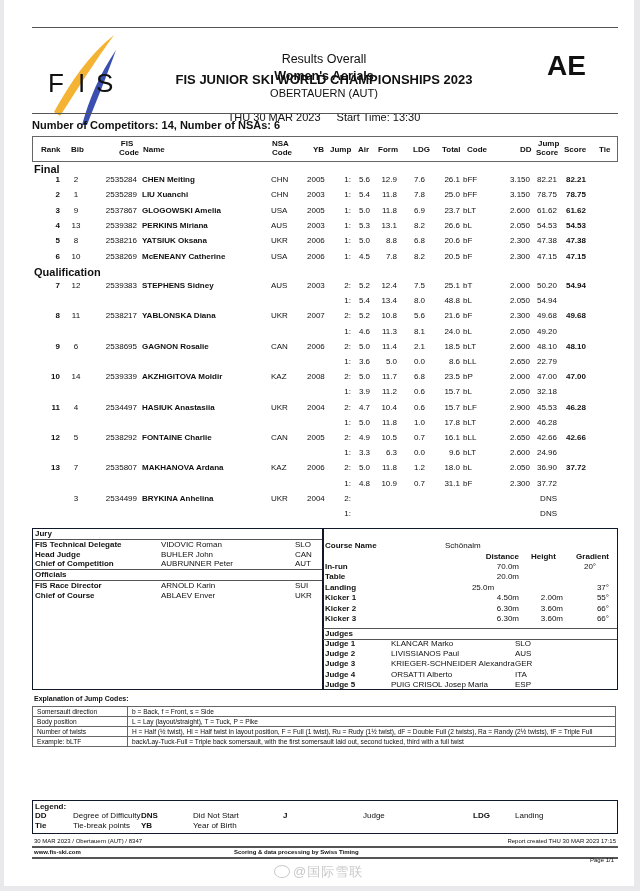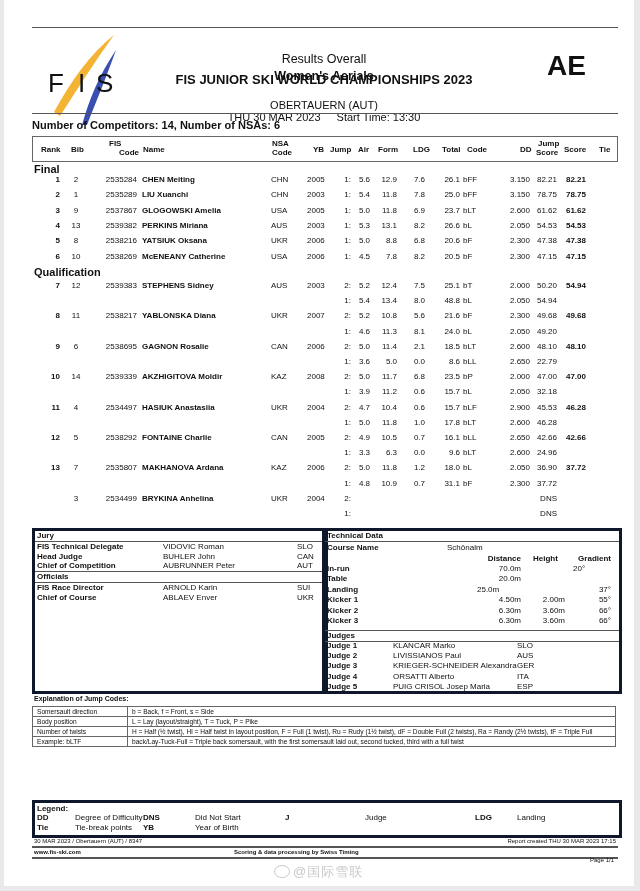--- a/index.html
+++ b/index.html
@@ -12,21 +12,21 @@
   .page {
     position: absolute; left: 4px; top: 0; width: 630px; height: 886px;
     background: #fff;
   }
   .hr { position: absolute; left: 28px; width: 586px; border-top: 1px solid #555; }
   .logo { position: absolute; left: 40px; top: 30px; width: 80px; height: 95px; }
   .hdr { position: absolute; left: 130px; width: 380px; text-align: center; }
   .h1 { top: 36px; font-size: 13px; font-weight: bold; margin-top: 36px; }
   .h2 { top: 52px; font-size: 12.5px; font-weight: normal; }
   .h3 { top: 69px; font-size: 12.5px; font-weight: bold; }
-  .h4 { top: 87px; font-size: 11px; margin-top: 12px; }
+  .h4 { top: 87px; font-size: 11px; }
   .h5 { top: 111px; font-size: 11px; font-weight: normal; }
   .h5 span + span { margin-left: 16px; }
   .disc { position: absolute; left: 543px; top: 50px; font-size: 28px; font-weight: bold; }
   .ncomp { position: absolute; left: 28px; top: 119px; font-size: 11px; font-weight: bold; }
 
   .thead { position: absolute; left: 28px; top: 136px; width: 584px; height: 24px; border: 1px solid #666; font-size: 8px; font-weight: bold; }
   .thead div { position: absolute; line-height: 9px; }
   .sect { position: absolute; left: 30px; font-size: 11px; font-weight: bold; }
 
   .row { position: absolute; left: 28px; width: 584px; height: 14px; font-size: 8px; }
@@ -40,21 +40,21 @@
   .c-jump { left: 307px; width: 12px; text-align: right; }
   .c-air { left: 325px; width: 13px; text-align: right; }
   .c-form { left: 343px; width: 22px; text-align: right; }
   .c-ldg { left: 378px; width: 15px; text-align: right; }
   .c-tot { left: 408px; width: 20px; text-align: right; }
   .c-code { left: 431px; }
   .c-dd { left: 472px; width: 26px; text-align: right; }
   .c-js { left: 501px; width: 24px; text-align: right; }
   .c-score { left: 530px; width: 24px; text-align: right; font-weight: bold; }
 
-  .box { position: absolute; border: 3px solid #0f172a; }
+  .box { position: absolute; border: 1px solid #0f172a; }
   .small { font-size: 8px; }
   .jury { left: 28px; top: 528px; width: 290px; height: 160px; }
   .tech { left: 318px; top: 528px; width: 294px; height: 160px; }
   .bar { position: absolute; left: 0; right: 0; height: 10px; border-bottom: 1px solid #555; font-weight: bold; padding-left: 2px; line-height: 10px; }
   .bar.top { border-top: none; }
   .bar.mid { border-top: 1px solid #555; }
   .lbl { position: absolute; font-weight: bold; }
   .val { position: absolute; }
 
   .expl-title { position: absolute; left: 30px; top: 695px; font-size: 7px; font-weight: bold; }
@@ -89,21 +89,21 @@
     <span>THU 30 MAR 2023</span><span>Start Time: 13:30</span>
   </div>
   <div class="disc">AE</div>
 
   <div class="hr" style="top:113px"></div>
   <div class="ncomp">Number of Competitors: 14, Number of NSAs: 6</div>
 
   <div class="thead">
     <div style="left:8px; top:8px">Rank</div>
     <div style="left:38px; top:8px">Bib</div>
-    <div style="left:76px; top:2px; width:24px; text-align:left">FIS</div>
+    <div style="left:82px; top:2px; width:24px; text-align:center">FIS</div>
     <div style="left:82px; top:11px; width:24px; text-align:right">Code</div>
     <div style="left:110px; top:8px">Name</div>
     <div style="left:239px; top:2px">NSA</div>
     <div style="left:239px; top:11px">Code</div>
     <div style="left:280px; top:8px">YB</div>
     <div style="left:297px; top:8px">Jump</div>
     <div style="left:325px; top:8px">Air</div>
     <div style="left:345px; top:8px">Form</div>
     <div style="left:380px; top:8px">LDG</div>
     <div style="left:409px; top:8px">Total</div>
@@ -515,37 +515,36 @@
         <div class="lbl" style="left:2px;top:52px">FIS Race Director</div>
         <div class="val" style="left:128px;top:52px">ARNOLD Karin</div>
         <div class="val" style="left:262px;top:52px">SUI</div>
         <div class="lbl" style="left:2px;top:61.5px">Chief of Course</div>
         <div class="val" style="left:128px;top:61.5px">ABLAEV Enver</div>
         <div class="val" style="left:262px;top:61.5px">UKR</div>
       </div>
   </div>
 
   <div class="box tech small">
-    <div class="bar top" style="top:0">Technical Data</div>
     <div class="lbl" style="left:2px; top:12px">Course Name</div>
     <div class="val" style="left:122px; top:12px">Schönalm</div>
     <div class="lbl" style="left:156px; top:23px; width:40px; text-align:right">Distance</div>
     <div class="lbl" style="left:208px; top:23px">Height</div>
     <div class="lbl" style="left:248px; top:23px; width:38px; text-align:right">Gradient</div>
     <div id="tech-rows">
         <div class="lbl" style="left:2px;top:33px">In-run</div>
         <div class="val" style="left:156px;width:40px;text-align:right;top:33px">70.0m</div>
         <div class="val" style="left:206px;width:34px;text-align:right;top:33px"></div>
-        <div class="val" style="left:248px;width:38px;text-align:left;top:33px">20°</div>
+        <div class="val" style="left:248px;width:38px;text-align:center;top:33px">20°</div>
         <div class="lbl" style="left:2px;top:43.4px">Table</div>
         <div class="val" style="left:156px;width:40px;text-align:right;top:43.4px">20.0m</div>
         <div class="val" style="left:206px;width:34px;text-align:right;top:43.4px"></div>
         <div class="val" style="left:248px;width:38px;text-align:right;top:43.4px"></div>
         <div class="lbl" style="left:2px;top:53.8px">Landing</div>
-        <div class="val" style="left:152px;width:40px;text-align:left;top:53.8px">25.0m</div>
+        <div class="val" style="left:140px;width:40px;text-align:center;top:53.8px">25.0m</div>
         <div class="val" style="left:206px;width:34px;text-align:right;top:53.8px"></div>
         <div class="val" style="left:248px;width:38px;text-align:right;top:53.8px">37°</div>
         <div class="lbl" style="left:2px;top:64.2px">Kicker 1</div>
         <div class="val" style="left:156px;width:40px;text-align:right;top:64.2px">4.50m</div>
         <div class="val" style="left:206px;width:34px;text-align:right;top:64.2px">2.00m</div>
         <div class="val" style="left:248px;width:38px;text-align:right;top:64.2px">55°</div>
         <div class="lbl" style="left:2px;top:74.6px">Kicker 2</div>
         <div class="val" style="left:156px;width:40px;text-align:right;top:74.6px">6.30m</div>
         <div class="val" style="left:206px;width:34px;text-align:right;top:74.6px">3.60m</div>
         <div class="val" style="left:248px;width:38px;text-align:right;top:74.6px">66°</div>

